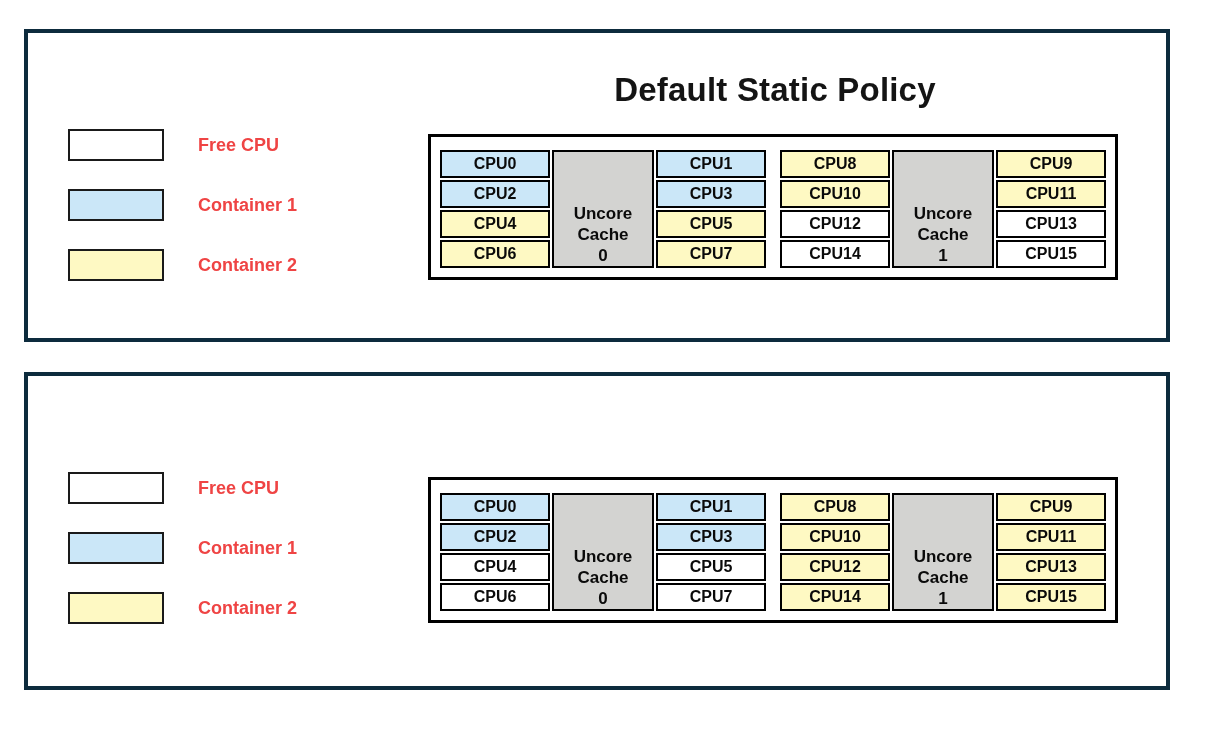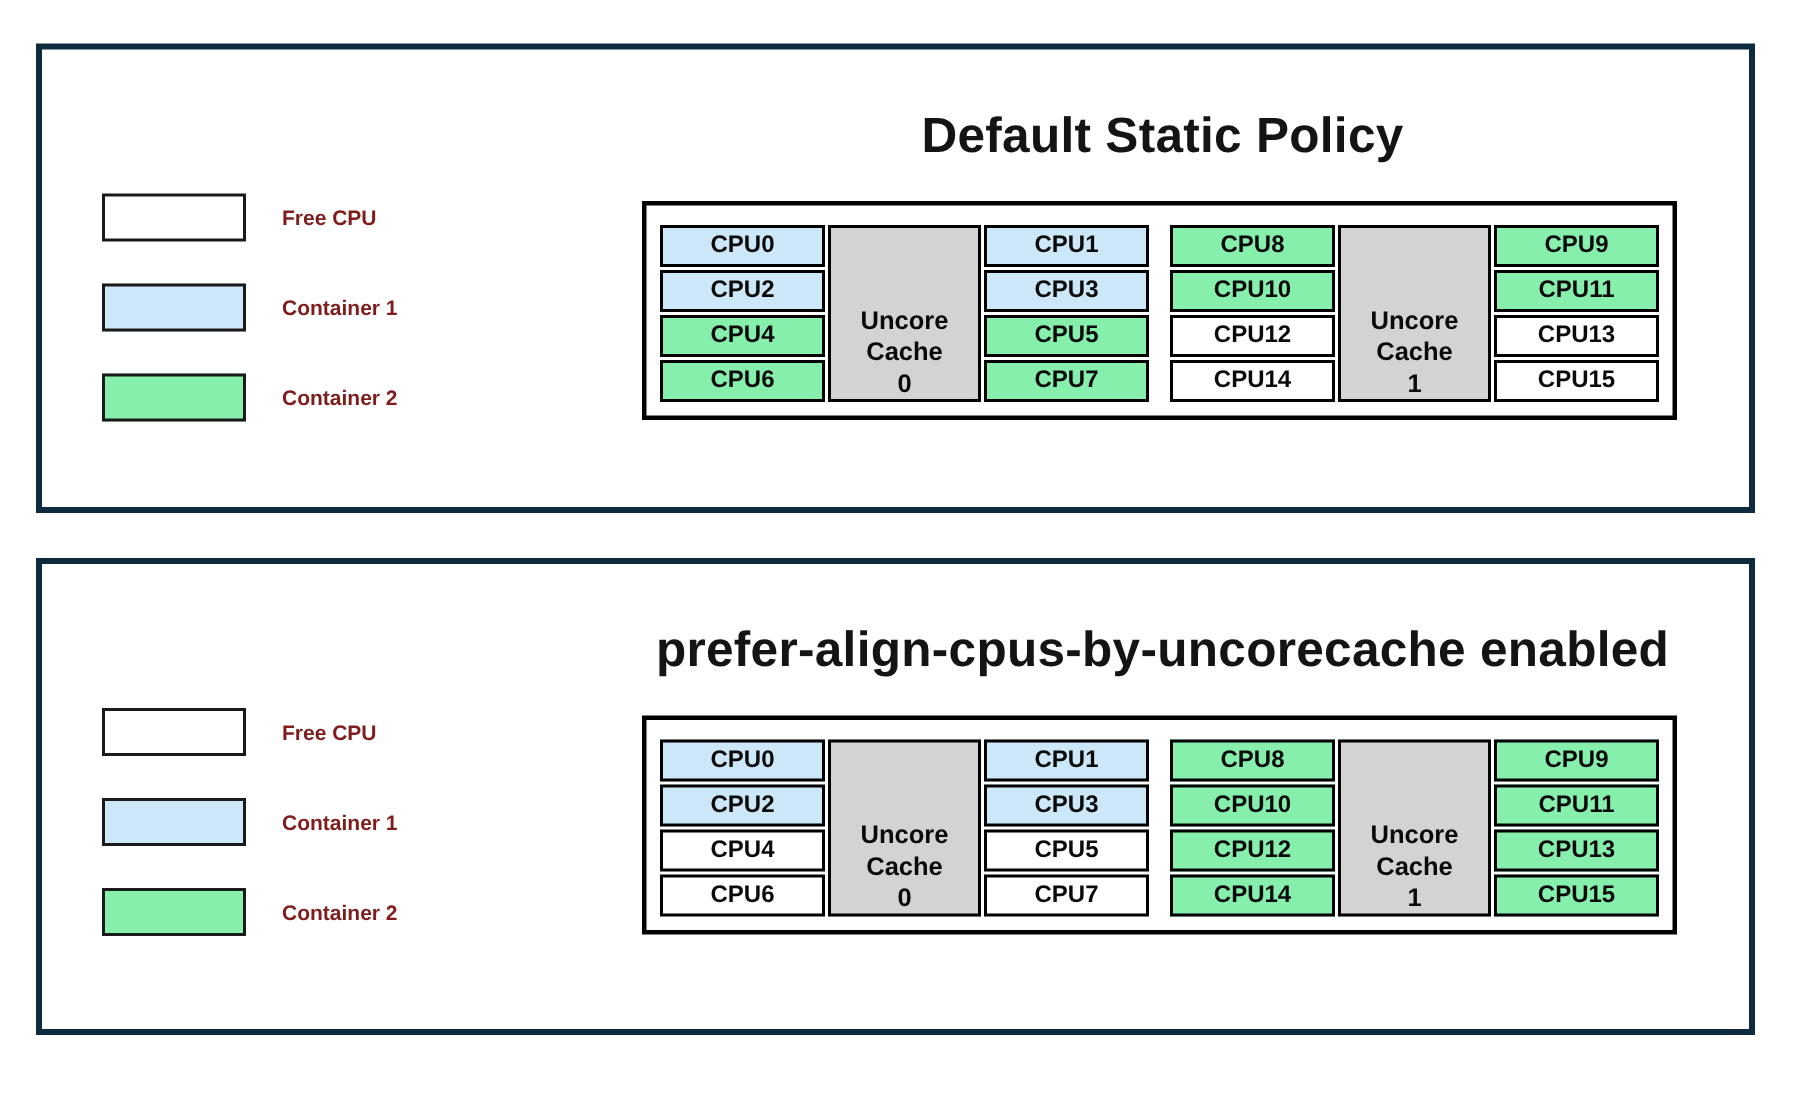--- a/index.html
+++ b/index.html
@@ -52,24 +52,24 @@
     align-items: center;
     height: 32px;
   }
   .swatch {
     width: 96px;
     height: 32px;
     border: 2px solid #1a1a1a;
     box-sizing: border-box;
   }
   .legend-label {
-    margin-left: 24px;
-    font-size: 14px;
-    font-weight: 700;
-    color: #7f1d1d;
+    margin-left: 34px;
+    font-size: 18px;
+    font-weight: 700;
+    color: #ef4444;
     white-space: nowrap;
   }
 
   .diagram {
     position: absolute;
     left: 400px;
     top: 101px;
     width: 690px;
     height: 146px;
     border: 3px solid #000000;
@@ -115,21 +115,21 @@
     font-size: 17px;
     font-weight: 700;
     color: #0a0a0a;
     line-height: 21px;
     text-align: center;
   }
   .cache span { display: block; }
 
   [data-state="free"]       { background: #ffffff; }
   [data-state="container1"] { background: #cbe7f8; }
-  [data-state="container2"] { background: #86efac; }
+  [data-state="container2"] { background: #fef9c3; }
 </style>
 </head>
 <body>
 
 <div id="stage">
 
   <div class="panel" id="panel-0">
     <div class="panel-title">Default Static Policy</div>
 
     <div class="legend">
@@ -185,21 +185,20 @@
           <div class="cell" data-state="container2">CPU9</div>
           <div class="cell" data-state="container2">CPU11</div>
           <div class="cell" data-state="free">CPU13</div>
           <div class="cell" data-state="free">CPU15</div>
         </div>
       </div>
     </div>
   </div>
 
   <div class="panel" id="panel-1">
-    <div class="panel-title">prefer-align-cpus-by-uncorecache enabled</div>
 
     <div class="legend">
       <div class="legend-item">
         <div class="swatch" data-state="free"></div>
         <div class="legend-label">Free CPU</div>
       </div>
       <div class="legend-item">
         <div class="swatch" data-state="container1"></div>
         <div class="legend-label">Container 1</div>
       </div>

